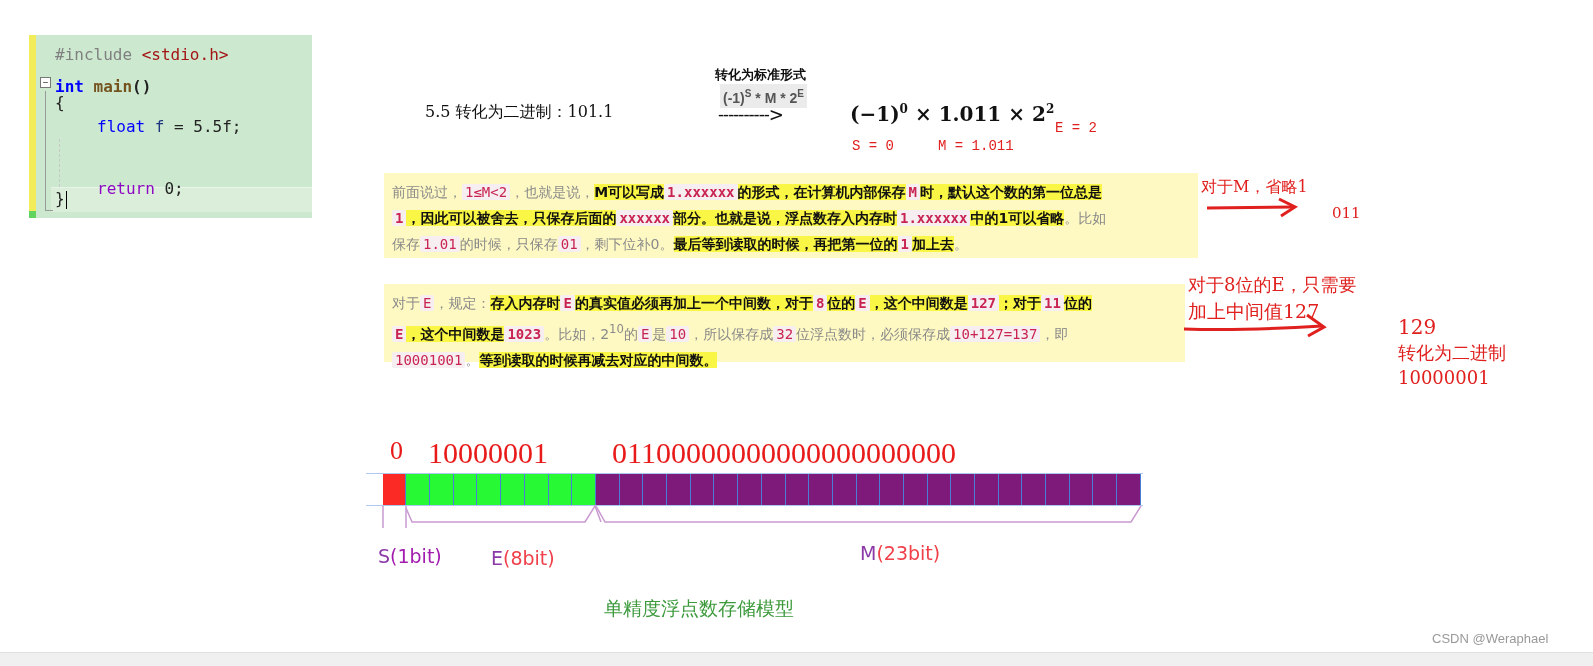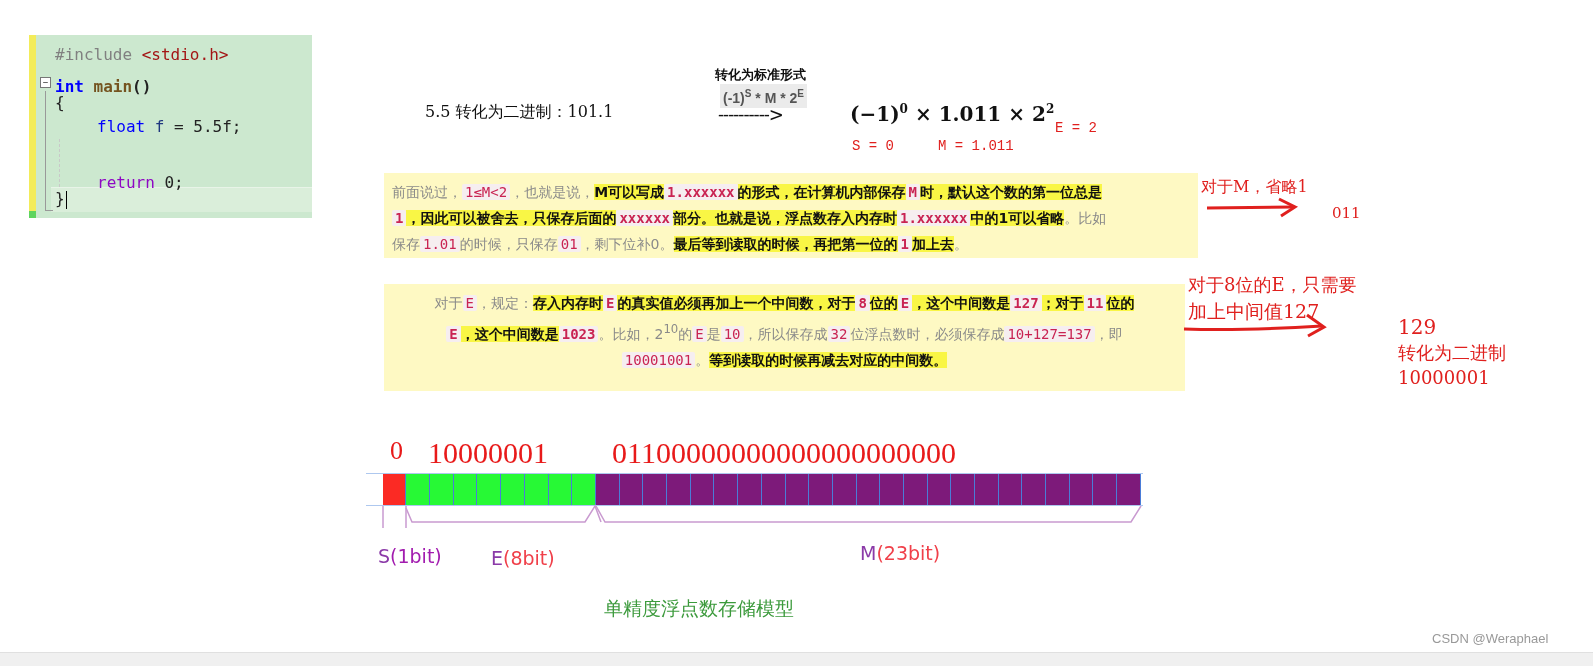--- a/index.html
+++ b/index.html
@@ -55,40 +55,40 @@
   <div class="gutter-bar2"></div>
   <div class="cur-line"></div>
   <div class="fold">−</div>
   <div class="guide"></div>
   <div class="guide-end"></div>
   <div class="dotted"></div>
   <div class="line" style="top:8px;"><span class="c-pre">#include </span><span class="c-inc">&lt;stdio.h&gt;</span></div>
   <div class="line" style="left:26px; top:40px;font-weight:bold;"><span class="c-kw">int</span><span class="c-fn"> main</span><span>()</span></div>
   <div class="line" style="top:56px;">{</div>
   <div class="line" style="left:68px; top:80px;"><span class="c-kw">float</span><span class="c-var"> f</span><span> = 5.5f;</span></div>
-  <div class="line" style="left:68px; top:136px;"><span class="c-ctl">return</span><span> 0;</span></div>
+  <div class="line" style="left:68px; top:142px;"><span class="c-ctl">return</span><span> 0;</span></div>
   <div class="line" style="top:152px;"><span>}</span><span class="caret"></span></div>
 </div>
 
 <div class="formula-caption">转化为标准形式</div>
 <div class="formula-box"><span>(-1)</span><sup>S</sup><span> * M * 2</span><sup>E</sup></div>
 <div class="title">5.5 转化为二进制：101.1</div>
 <div class="arrow-dash">----------&gt;</div>
 <div class="expr"><span>(−1)</span><sup>0</sup><span> × 1.011 × 2</span><sup>2</sup></div>
 <div class="red-lbl" style="left:852px;">S = 0</div>
 <div class="red-lbl" style="left:938px;">M = 1.011</div>
 <div class="red-lbl" style="left:1055px; top:120px;text-align:right;">E = 2</div>
 
 <div class="quote" style="left:384px; top:173px; width:814px; height:85px;">
   <span>前面说过，</span><span class="code">1≤M&lt;2</span><span>，也就是说，</span><span class="hl">M可以写成</span><span class="code b">1.xxxxxx</span><span class="hl">的形式，在计算机内部保存</span><span class="code b">M</span><span class="hl">时，默认这个数的第一位总是</span><br>
   <span class="code b">1</span><span class="hl">，因此可以被舍去，只保存后面的</span><span class="code b">xxxxxx</span><span class="hl">部分。也就是说，浮点数存入内存时</span><span class="code b">1.xxxxxx</span><span class="hl">中的1可以省略</span><span>。比如</span><br>
   <span>保存</span><span class="code">1.01</span><span>的时候，只保存</span><span class="code">01</span><span>，剩下位补0。</span><span class="hl">最后等到读取的时候，再把第一位的</span><span class="code b">1</span><span class="hl">加上去</span><span>。</span>
 </div>
 
-<div class="quote" style="left:384px; top:284px; width:801px; height:107px;text-align:center;">
+<div class="quote" style="left:384px; top:284px; width:801px; height:78px;">
   <span>对于</span><span class="code">E</span><span>，规定：</span><span class="hl">存入内存时</span><span class="code b">E</span><span class="hl">的真实值必须再加上一个中间数，对于</span><span class="code b">8</span><span class="hl">位的</span><span class="code b">E</span><span class="hl">，这个中间数是</span><span class="code b">127</span><span class="hl">；对于</span><span class="code b">11</span><span class="hl">位的</span><br>
   <span class="code b">E</span><span class="hl">，这个中间数是</span><span class="code b">1023</span><span>。比如，2</span><sup>10</sup><span>的</span><span class="code">E</span><span>是</span><span class="code">10</span><span>，所以保存成</span><span class="code">32</span><span>位浮点数时，必须保存成</span><span class="code">10+127=137</span><span>，即</span><br>
   <span class="code">10001001</span><span>。</span><span class="hl">等到读取的时候再减去对应的中间数。</span>
 </div>
 
 <div class="hand" style="left:1201px; top:177px; font-size:16px;">对于M，省略1</div>
 <svg style="position:absolute; left:1205px; top:195px;" width="100" height="25">
   <path d="M2 13 L88 12" stroke="#e0201e" stroke-width="3" fill="none"></path>
   <path d="M74 4 L90 12 L76 21" stroke="#e0201e" stroke-width="3" fill="none"></path>
 </svg>

